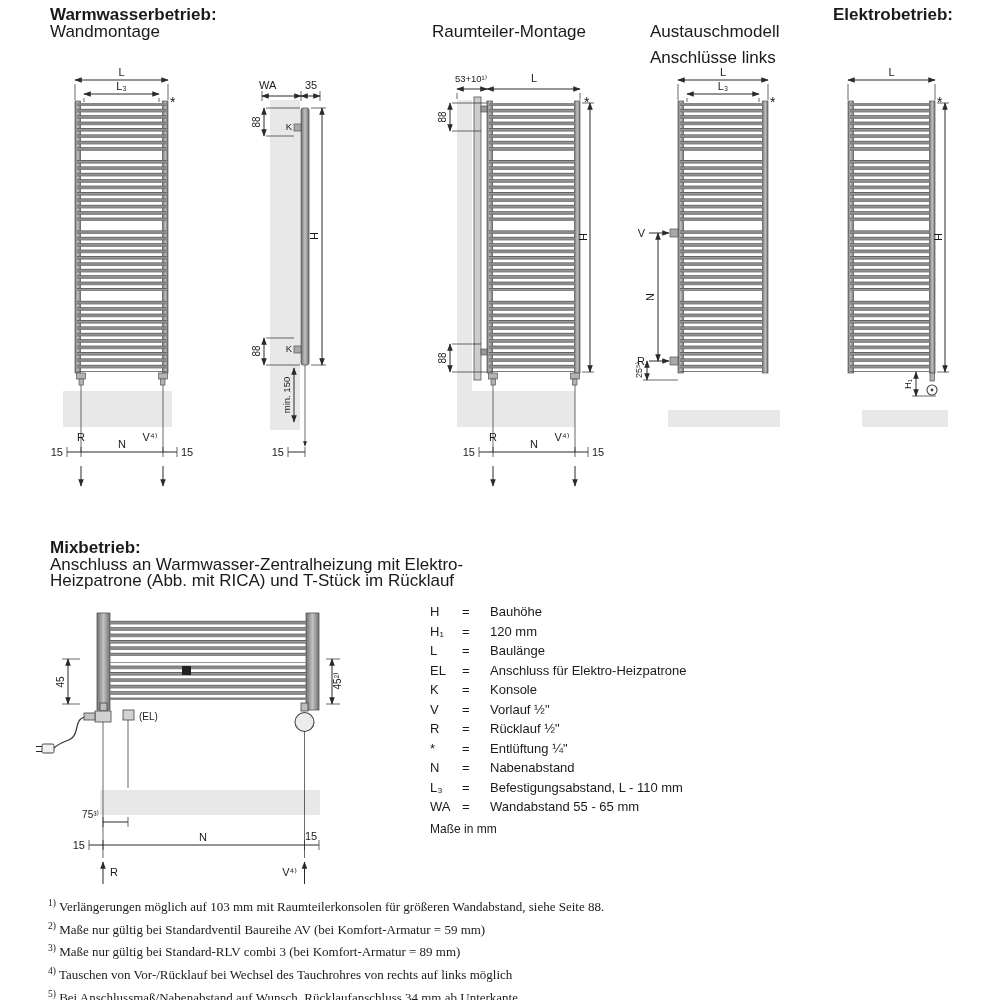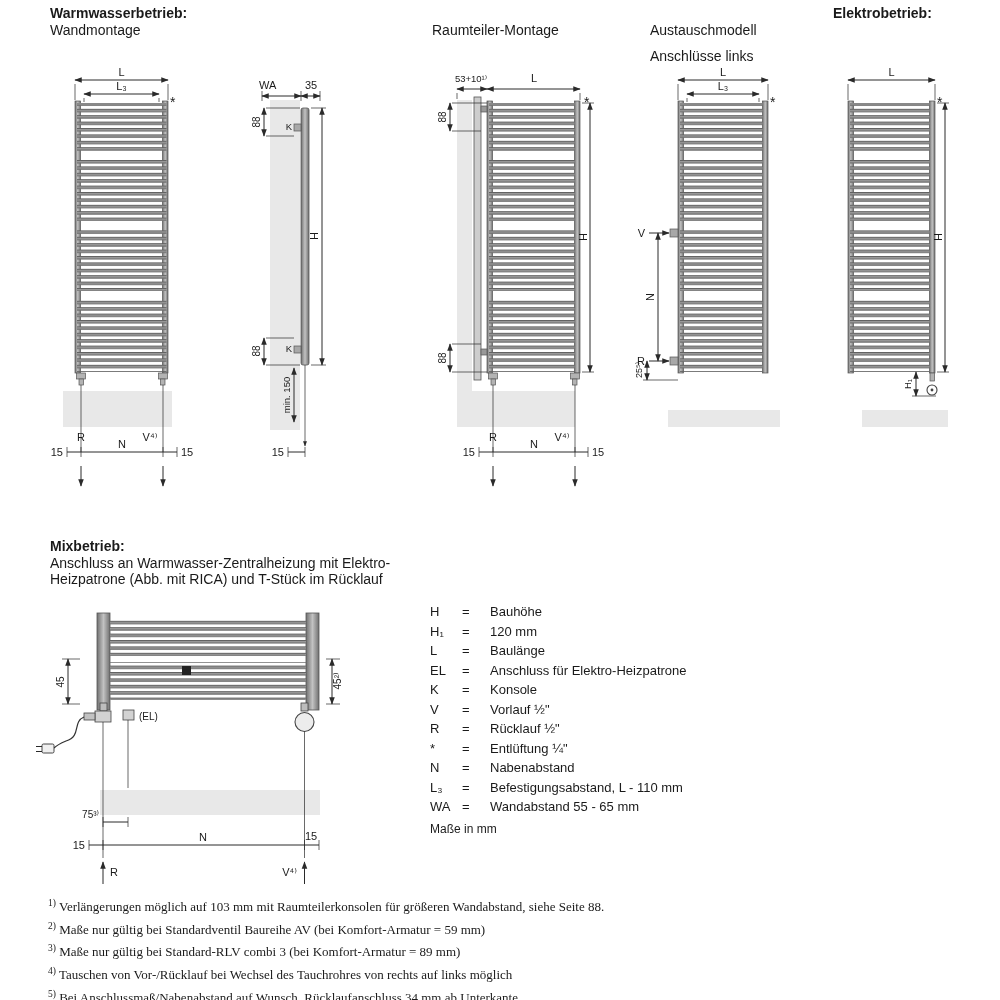--- a/index.html
+++ b/index.html
@@ -1,18 +1,18 @@
 <!DOCTYPE html>
 <html><head>
 <meta charset="utf-8">
 <style>
   html,body{margin:0;padding:0;background:#fff;}
   .page{position:relative;width:1000px;height:1000px;background:#ffffff;
         font-family:"Liberation Sans","DejaVu Sans",sans-serif;color:#1a1a1a;overflow:hidden;}
-  .t{position:absolute;font-size:14px;white-space:nowrap;}
+  .t{position:absolute;font-size:17px;white-space:nowrap;}
   .bold{font-weight:bold;}
   svg.dwg{position:absolute;left:0;top:0;}
   svg text{font-family:"Liberation Sans","DejaVu Sans",sans-serif;fill:#1a1a1a;}
   .d11{font-size:11px;} .d10{font-size:10px;} .d95{font-size:9.5px;} .d9{font-size:9px;}
   .st{font-size:14px;}
   .ln{stroke:#2a2a2a;stroke-width:1;fill:none;}
   .lnt{stroke:#2a2a2a;stroke-width:0.7;fill:none;}
   .legend{position:absolute;left:430px;top:602px;}
   .lrow{display:grid;grid-template-columns:32px 28px auto;font-size:13px;line-height:19.5px;white-space:nowrap;}
   .mm{position:absolute;left:430px;top:822px;font-size:12px;}

